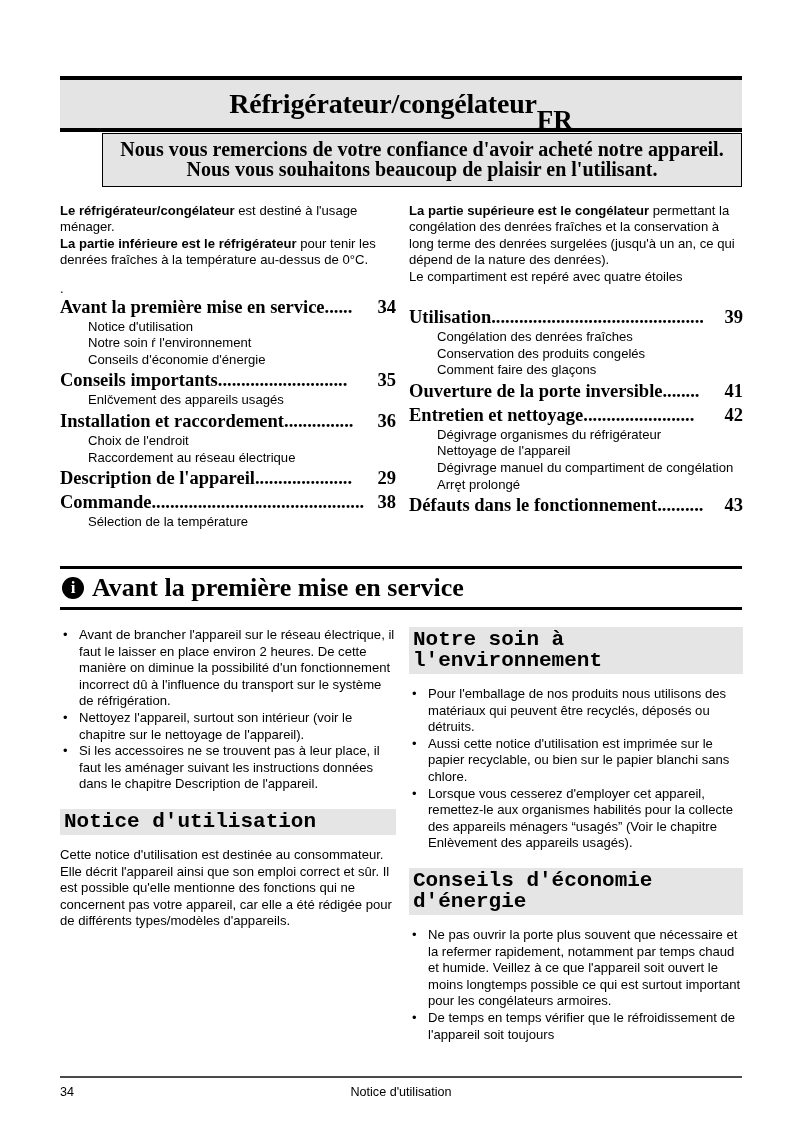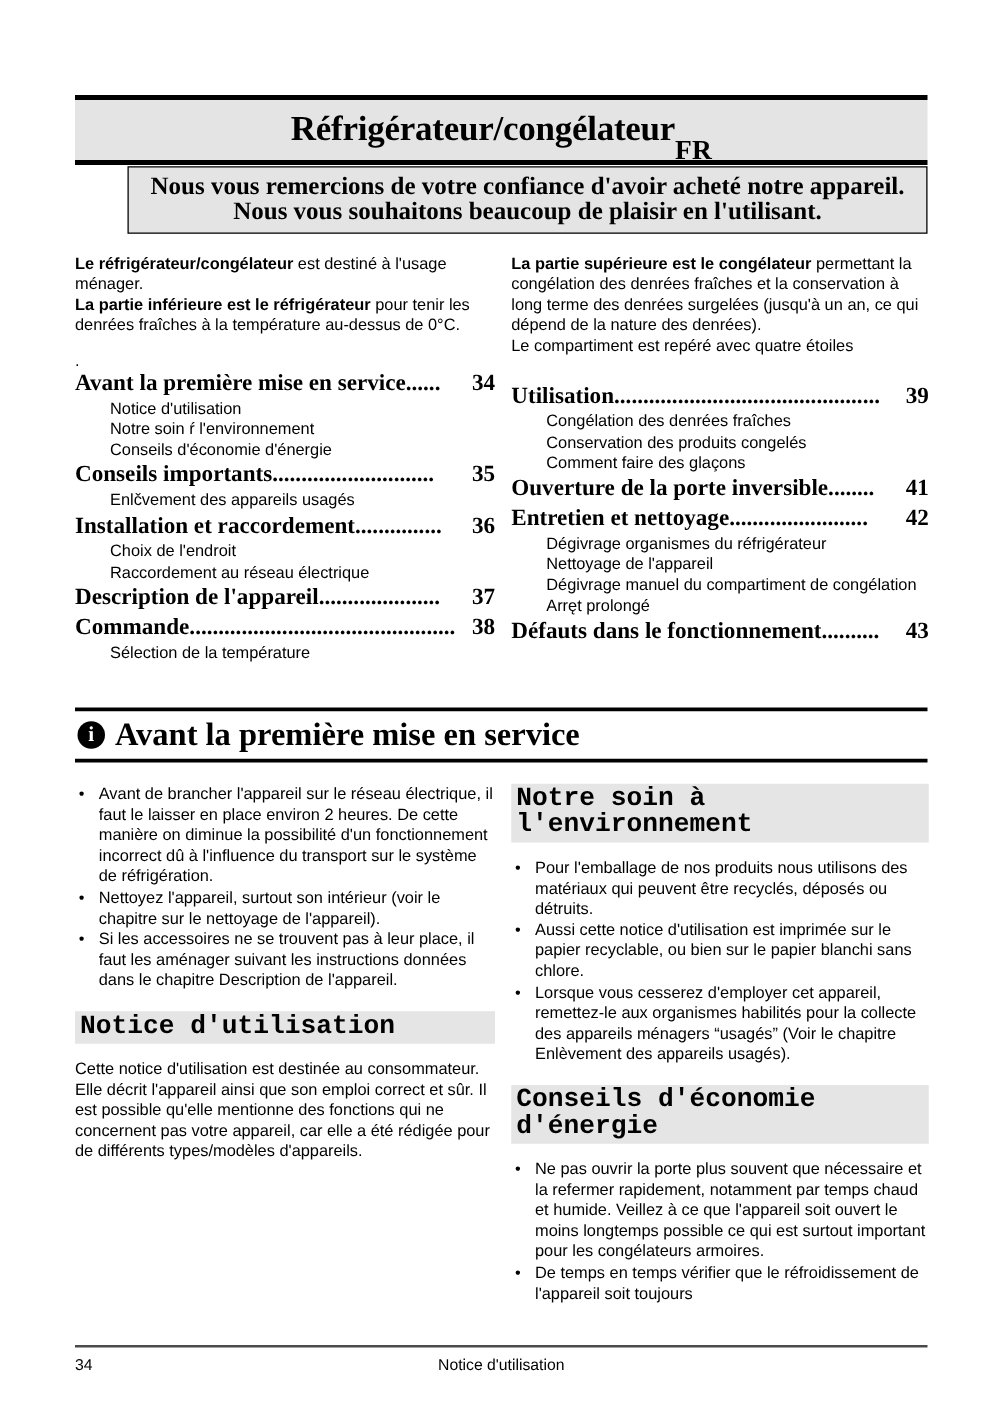--- a/index.html
+++ b/index.html
@@ -48,21 +48,21 @@
   .title-bar .doc-title {
     font-family: "Liberation Serif", serif;
     font-weight: bold;
     font-size: 28px;
     line-height: 30px;
     letter-spacing: -0.2px;
   }
   .title-bar .lang-code {
     font-family: "Liberation Serif", serif;
     font-weight: bold;
-    font-size: 22px;
+    font-size: 27px;
     line-height: 30px;
     margin-top: 32px;
   }
   .title-rule-bottom {
     height: 4px;
     background: #000;
   }
 
   
   .greeting-box {
@@ -296,21 +296,21 @@
         <div class="toc-main">
           <span class="t-label">Installation et raccordement</span>
           <span class="t-leader">...............</span>
           <span class="t-page">36</span>
         </div>
         <div class="toc-sub">Choix de l'endroit</div>
         <div class="toc-sub">Raccordement au réseau électrique</div>
         <div class="toc-main">
           <span class="t-label">Description de l'appareil</span>
           <span class="t-leader">.....................</span>
-          <span class="t-page">37</span>
+          <span class="t-page">29</span>
         </div>
         <div class="toc-main">
           <span class="t-label">Commande</span>
           <span class="t-leader">..............................................</span>
           <span class="t-page">38</span>
         </div>
         <div class="toc-sub">Sélection de la température</div>
       </div>
   </div>
 

